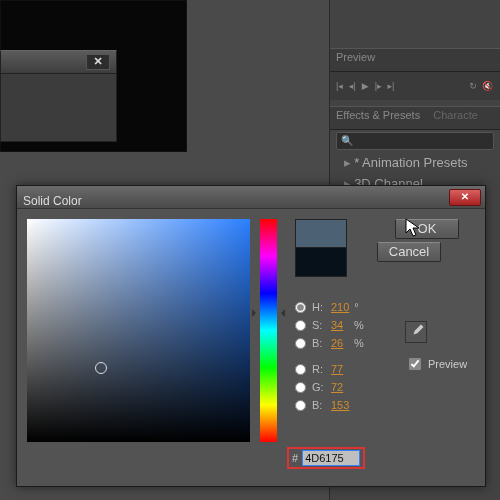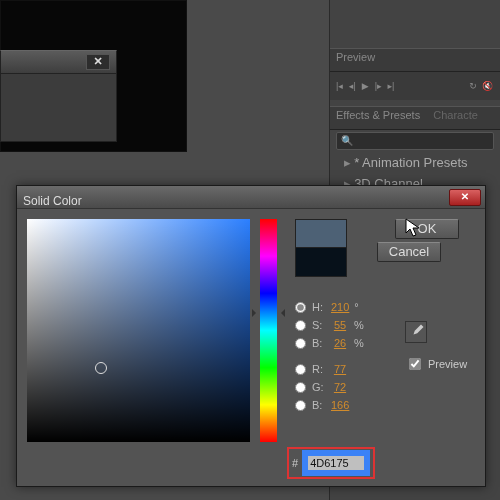--- a/index.html
+++ b/index.html
@@ -24,25 +24,25 @@
 .huebar{position:absolute;top:10px;left:243px;width:17px;height:223px;background:linear-gradient(to bottom,#f00,#f0f,#00f,#0ff,#0f0,#ff0,#f00)}
 .huemark{position:absolute;left:239px;width:25px;height:0}
 .huemark:before,.huemark:after{content:"";position:absolute;top:-4px;border:4px solid transparent}
 .huemark:before{left:-4px;border-left-color:#333}
 .huemark:after{right:-4px;border-right-color:#333}
 .swatch{position:absolute;border:1px solid #222}
 .btn{position:absolute;width:62px;height:18px;background:linear-gradient(#6c6c6c,#565656);border:1px solid #2a2a2a;border-top-color:#888;text-align:center;line-height:17px;color:#ddd;font-size:13px;border-radius:2px}
 .row{position:absolute;left:278px;display:flex;align-items:center;height:16px;gap:3px}
 .row input[type=radio]{margin:0 3px 0 0;accent-color:#888;width:11px;height:11px}
 .row .lab{color:#bbb;width:16px}
-.row .val{color:#d08b2c;text-decoration:underline;cursor:pointer;min-width:18px;text-align:center}
+.row .val{color:#d08b2c;text-decoration:underline;cursor:pointer;min-width:18px;text-align:left}
 .row .unit{color:#bbb;margin-left:2px}
 .hexrow{position:absolute;left:270px;top:238px;display:flex;align-items:center;gap:4px;border:2px solid #d33;padding:1px 3px}
 .hexrow .hash{color:#ccc}
-.hexrow input{width:52px;height:14px;background:#bfbfbf;border:6px solid #3b82f6;font-size:11px;color:#111;padding:0 2px}
+.hexrow input{width:52px;height:14px;background:#bfbfbf;border:1px solid #3b82f6;font-size:11px;color:#111;padding:0 2px}
 .pvlabel{position:absolute;left:388px;top:146px;display:flex;align-items:center;gap:4px;color:#ccc}
 .pvlabel input{width:12px;height:12px;accent-color:#888}
 .eyedrop{position:absolute;left:388px;top:112px;width:20px;height:20px;background:#555;border:1px solid #333;display:flex;align-items:center;justify-content:center}
 .cursor{position:absolute;top:218px;left:405px;width:16px;height:22px;pointer-events:none}
 .cursor svg{width:16px;height:22px}
 </style>
 </head>
 <body>
 
 <div class="bgblack"></div>
@@ -107,21 +107,21 @@
 
     <div class="row" style="top:90px">
       <input type="radio" checked="" style="">
       <span class="lab">H:</span>
       <span class="val">210</span>
       <span class="unit">°</span>
     </div>
     <div class="row" style="top:108px">
       <input type="radio" style="">
       <span class="lab">S:</span>
-      <span class="val">55</span>
+      <span class="val">34</span>
       <span class="unit">%</span>
     </div>
     <div class="row" style="top:126px">
       <input type="radio" style="">
       <span class="lab">B:</span>
       <span class="val">26</span>
       <span class="unit">%</span>
     </div>
     <div class="row" style="top:152px">
       <input type="radio" style="">
@@ -129,21 +129,21 @@
       <span class="val">77</span>
     </div>
     <div class="row" style="top:170px">
       <input type="radio" style="">
       <span class="lab">G:</span>
       <span class="val">72</span>
     </div>
     <div class="row" style="top:188px">
       <input type="radio" style="">
       <span class="lab">B:</span>
-      <span class="val">166</span>
+      <span class="val">153</span>
     </div>
 
     <div class="hexrow">
       <span class="hash">#</span>
       <input type="text" value="4D6175" style="">
     </div>
   </div>
 </div>
 
 <div class="cursor">

